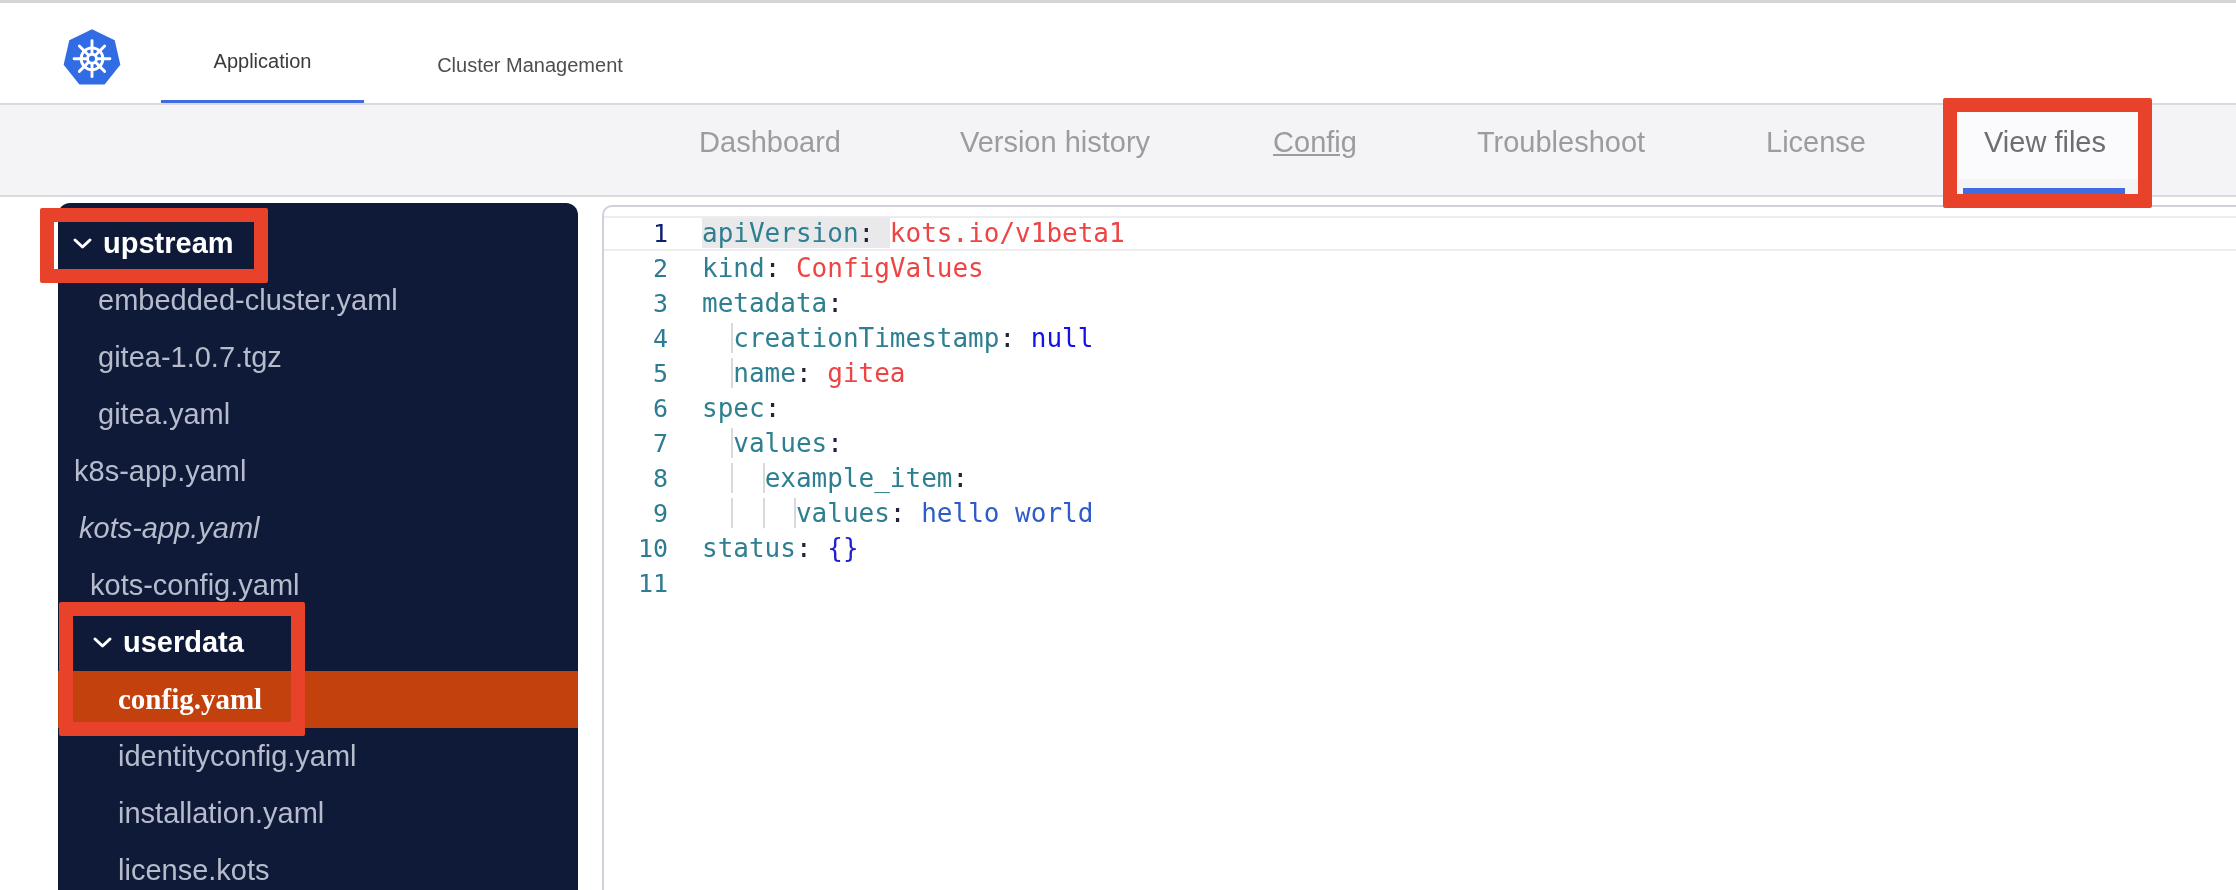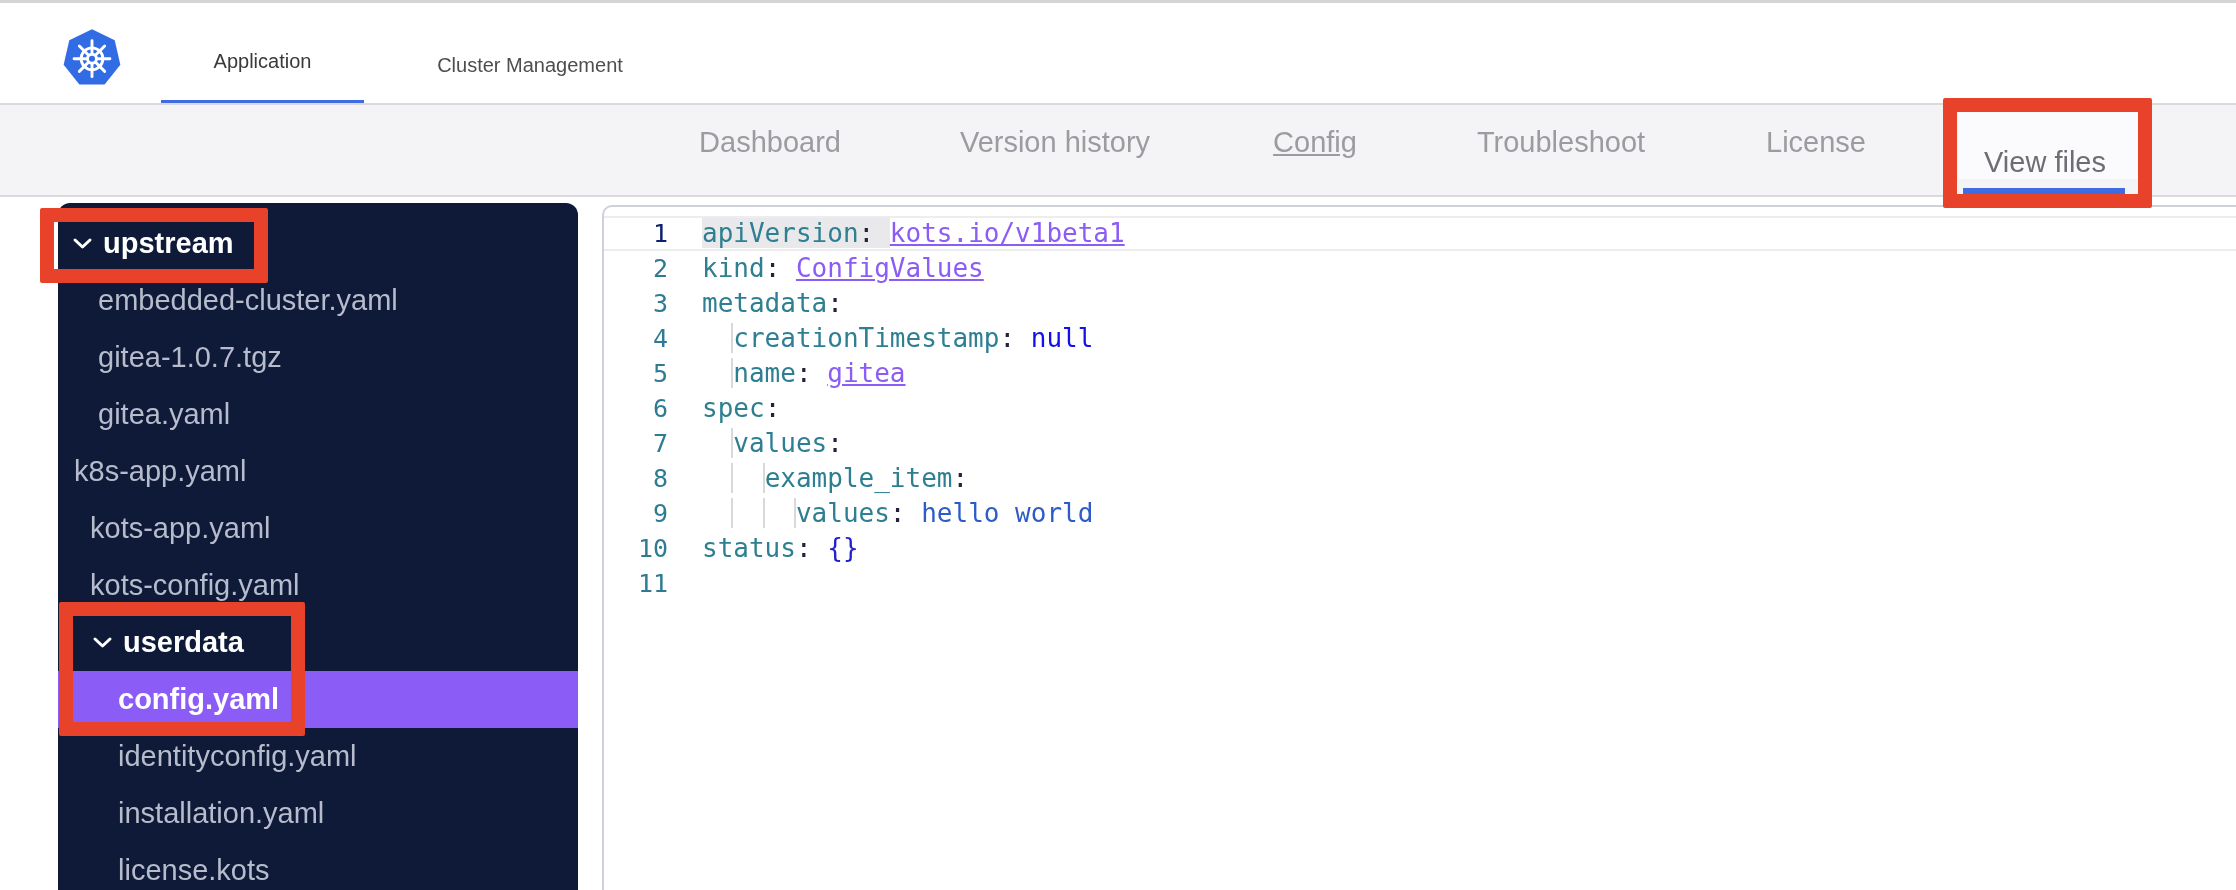--- a/index.html
+++ b/index.html
@@ -15,47 +15,47 @@
   .header-tab{position:absolute;top:20px;height:84px;display:flex;align-items:center;justify-content:center;
               font-size:20px;color:#4e4e52;cursor:pointer;box-sizing:border-box;}
   .header-tab.active{color:#3a3a3e;border-bottom:7px solid #3f6ce0;}
 
   
   .nav{position:absolute;left:0;top:103px;width:100%;height:94px;background:#f4f4f6;
        border-top:2px solid #dadade;border-bottom:2px solid #dadade;box-sizing:border-box;}
   .nav-active-bg{position:absolute;top:0;height:74px;background:#fbfbfd;}
   .nav-item{position:absolute;top:0;height:74px;display:flex;align-items:center;
             font-size:29px;color:#9b9ba1;transform:translateX(-50%);cursor:pointer;white-space:nowrap;}
-  .nav-item.active{color:#6d6d73;align-items:flex-end;}
+  .nav-item.active{color:#6d6d73;}
   .nav-underline{position:absolute;bottom:0;height:7px;background:#3f6ce0;}
 
   
   .sidebar{position:absolute;left:58px;top:203px;width:520px;height:687px;background:#0e1a38;
            border-radius:12px 12px 0 0;padding-top:12px;box-sizing:border-box;}
   .tree-row{position:relative;height:57px;display:flex;align-items:center;cursor:pointer;
             font-size:29px;color:#b6bccb;white-space:nowrap;}
   .tree-row.folder{color:#ffffff;font-weight:bold;}
-  .tree-row.selected{background:#8b5cf6;color:#ffffff;font-weight:bold;}
+  .tree-row.selected{background:#c2410c;color:#ffffff;font-weight:bold;font-family:Liberation Serif, serif;}
   .chev{display:inline-flex;margin-right:10px;}
 
   
   .editor{position:absolute;left:602px;top:205px;width:1640px;height:700px;background:#fff;
           border:2px solid #ccd1da;border-radius:10px 0 0 0;box-sizing:content-box;
           padding-top:9px;overflow:hidden;}
   .cline{position:relative;display:flex;height:35px;line-height:35px;
          font-family:"DejaVu Sans Mono",monospace;font-size:26px;white-space:pre;}
   .cline.cur::after{content:"";position:absolute;left:0;right:0;top:0;bottom:0;
                     border-top:2px solid #ededf0;border-bottom:2px solid #ededf0;pointer-events:none;}
   .gutter{width:64px;text-align:right;color:#2e7b93;font-size:25px;flex:none;}
   .gutter.cur{color:#0b216f;}
   .codetxt{margin-left:34px;}
   .ind{box-shadow:inset -2px 0 0 #d9d9d9;}
   .c-key{color:#2e7f91;}
   .c-punct{color:#22223a;}
-  .c-val{color:#8b5cf6;text-decoration:underline;}
+  .c-val{color:#ef4444;}
   .c-kw{color:#1111e8;}
   .c-str{color:#2d5cc8;}
   .c-brace{color:#2222cc;}
   .hl{background:#e9e9eb;}
 
   
   .abox{position:absolute;border:14px solid #e8432a;box-sizing:border-box;z-index:50;border-radius:2px;}
 </style>
 </head>
 <body>
@@ -122,21 +122,21 @@
       </div>
       <div class="tree-row " style="padding-left: 40px;">
         <span>gitea-1.0.7.tgz</span>
       </div>
       <div class="tree-row " style="padding-left: 40px;">
         <span>gitea.yaml</span>
       </div>
       <div class="tree-row " style="padding-left: 16px;">
         <span>k8s-app.yaml</span>
       </div>
-      <div class="tree-row " style="padding-left: 32px;">
+      <div class="tree-row " style="padding-left: 21px; font-style: italic;">
         <span>kots-app.yaml</span>
       </div>
       <div class="tree-row " style="padding-left: 32px;">
         <span>kots-config.yaml</span>
       </div>
       <div class="tree-row folder" style="padding-left: 34px;">
         <span class="chev">
           <svg width="21" height="13" viewBox="0 0 21 13" fill="none">
             <polyline points="3,3 10.5,10 18,3" stroke="#ffffff" stroke-width="3" stroke-linecap="round" stroke-linejoin="round"></polyline>
           </svg>

